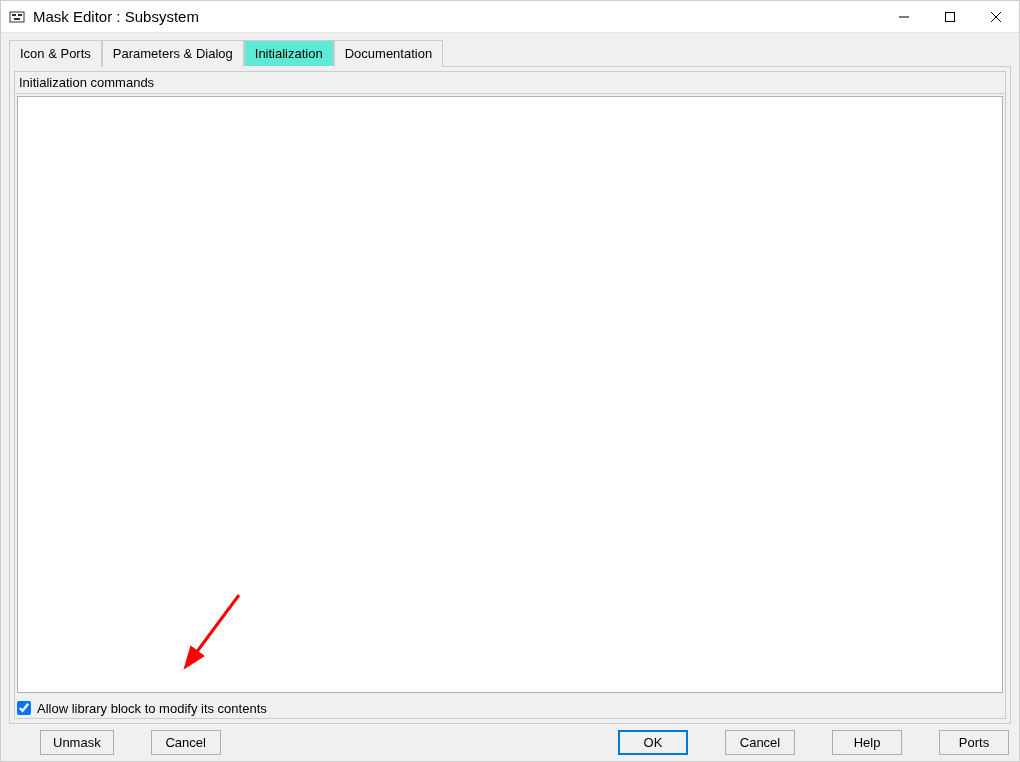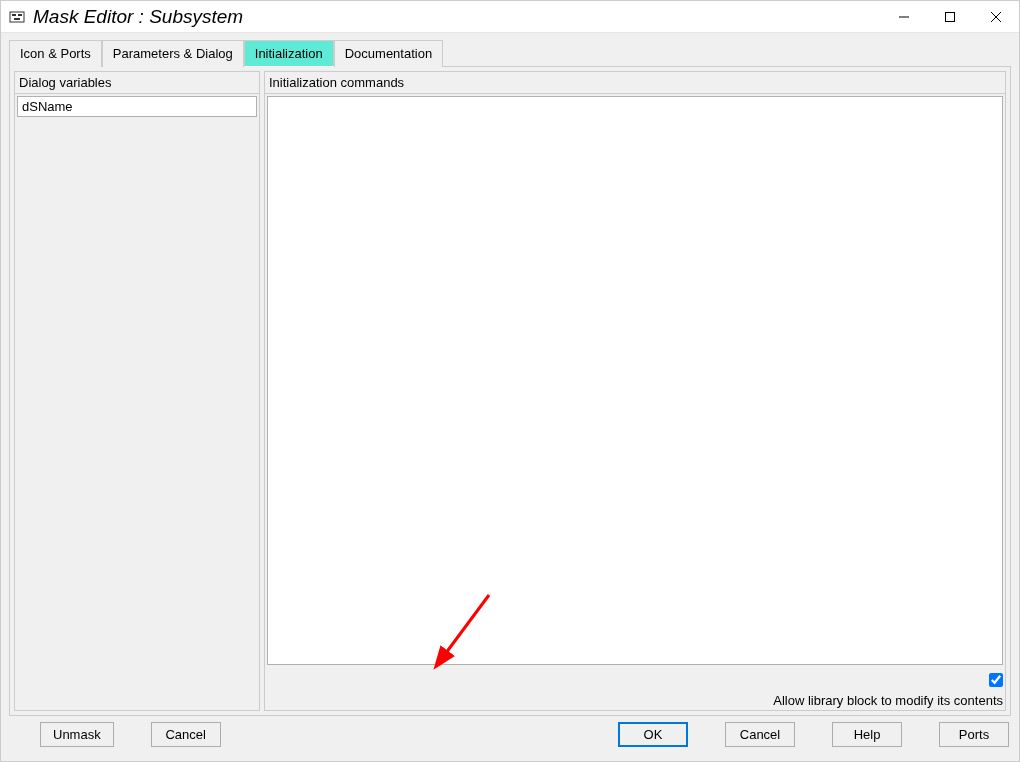--- a/index.html
+++ b/index.html
@@ -35,42 +35,41 @@
     .titlebar-icon {
       width: 16px;
       height: 16px;
       margin-right: 8px;
       display: inline-flex;
       align-items: center;
       justify-content: center;
     }
     .titlebar-title {
       flex: 1;
-      font-size: 19px;
-      font-style: italic;
+      font-size: 15px;
     }
     .window-controls {
       display: flex;
       height: 100%;
     }
     .window-control {
       width: 46px;
       height: 100%;
       display: flex;
       align-items: center;
       justify-content: center;
       background: transparent;
       border: none;
       cursor: pointer;
     }
     .content-area {
       flex: 1;
       display: flex;
       flex-direction: column;
-      padding: 6px 8px 12px 8px;
+      padding: 6px 8px 4px 8px;
       background: #f0f0f0;
     }
     .tabs {
       display: flex;
       gap: 0;
     }
     .tab {
       padding: 5px 10px;
       font-size: 13px;
       background: #f0f0f0;
@@ -137,23 +136,22 @@
       background: #ffffff;
       border: 1px solid #b0b0b0;
       resize: none;
       font-family: inherit;
       font-size: 13px;
       padding: 2px;
     }
     .checkbox-row {
       padding: 6px 2px 2px 2px;
       display: flex;
-      align-items: flex-end;
+      align-items: flex-start;
       gap: 6px;
-      flex-direction: column;
     }
     .checkbox-row input[type="checkbox"] {
       width: 14px;
       height: 14px;
     }
     .footer {
       display: flex;
       padding: 6px 2px 2px 2px;
       gap: 8px;
       align-items: center;
@@ -221,26 +219,20 @@
   <div class="content-area">
     <div class="tabs">
       <div class="tab">Icon &amp; Ports</div>
       <div class="tab">Parameters &amp; Dialog</div>
       <div class="tab active">Initialization</div>
       <div class="tab">Documentation</div>
     </div>
 
     <div class="tab-content">
 
-      <div class="panel left">
-        <div class="panel-header">Dialog variables</div>
-        <div class="panel-body">
-          <div class="var-item">dSName</div>
-        </div>
-      </div>
 
       <div class="panel right">
         <div class="panel-header">Initialization commands</div>
         <div class="panel-body">
           <div class="cmd-area-wrapper">
             <textarea class="cmd-textarea" style=""></textarea>
           </div>
           <div class="checkbox-row">
             <input type="checkbox" checked="" style="">
             <label>Allow library block to modify its contents</label>

